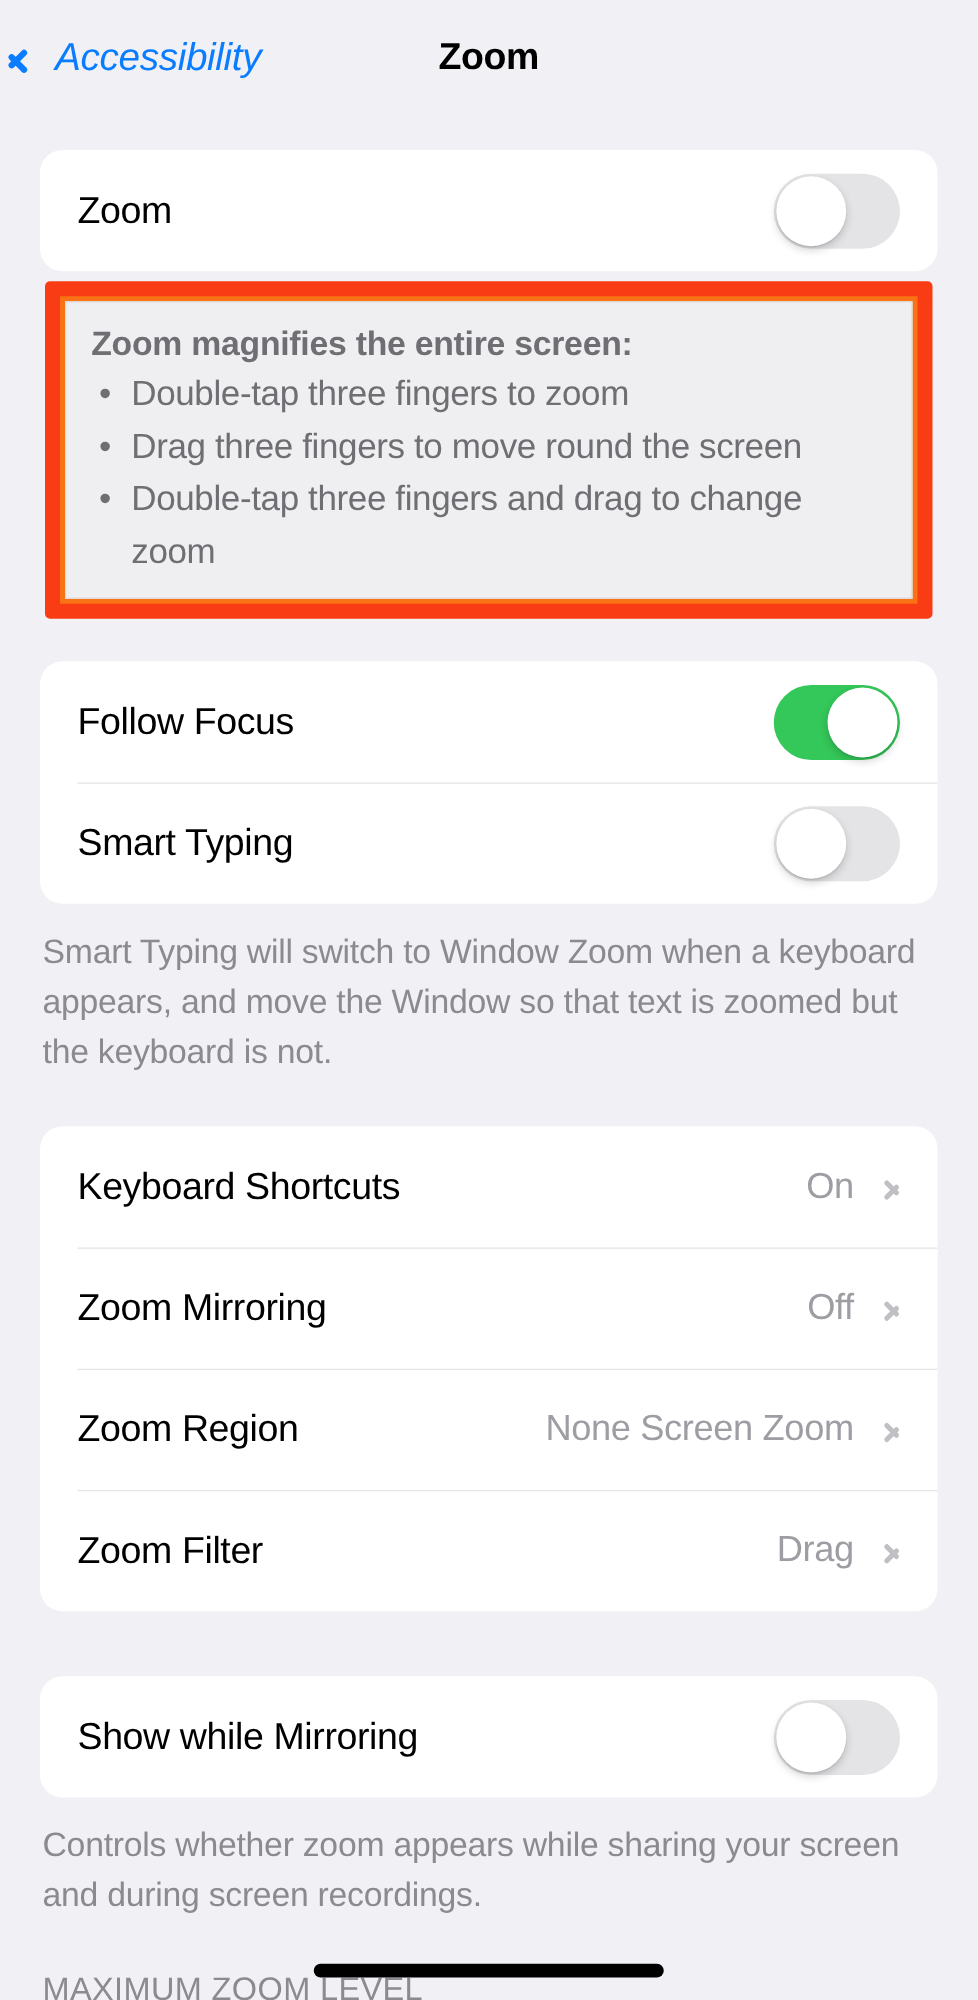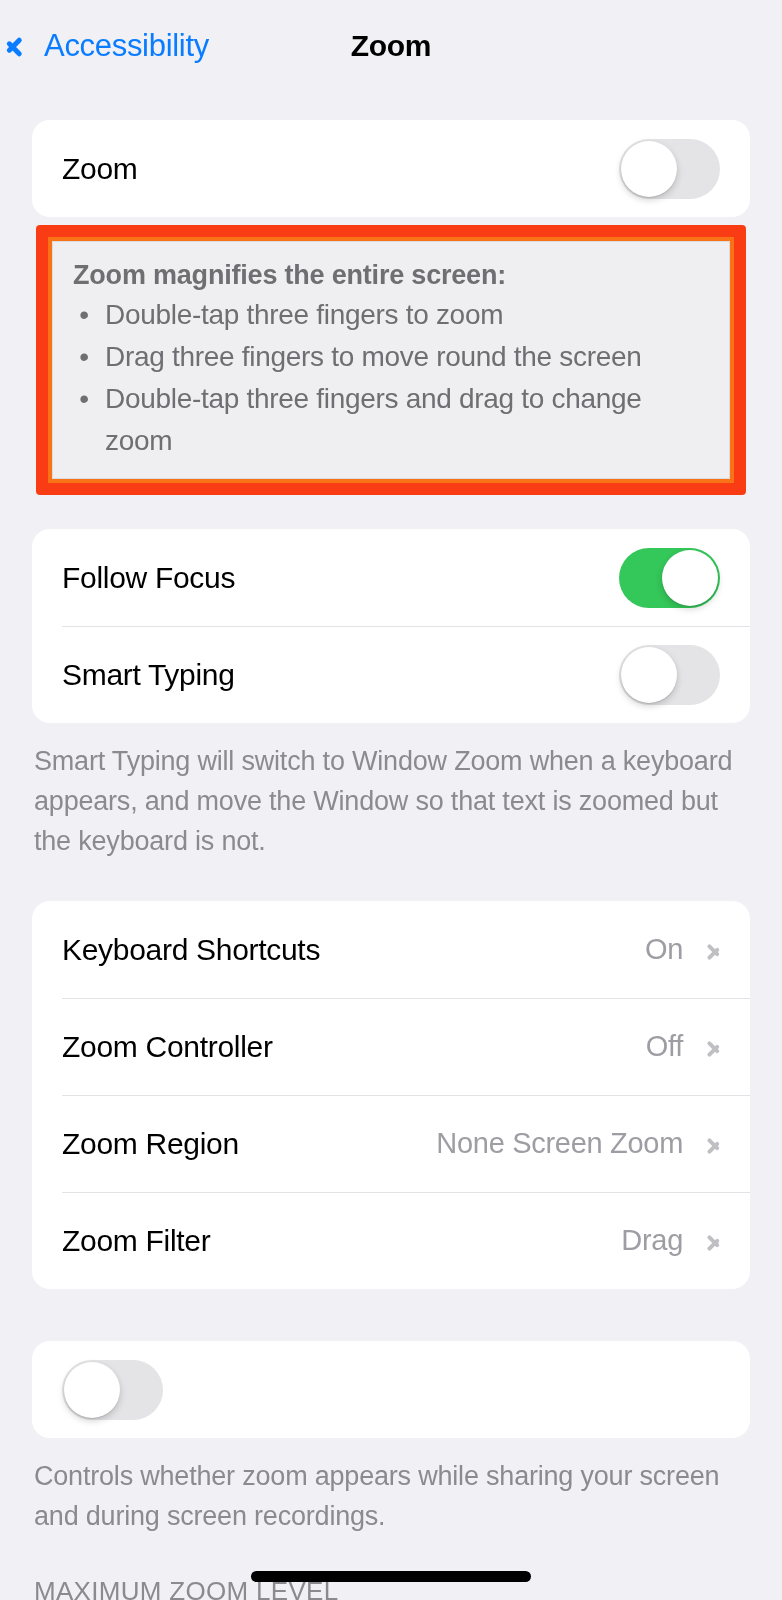--- a/index.html
+++ b/index.html
@@ -23,23 +23,24 @@
   
   .navbar {
     position: relative;
     height: 92px;
     display: flex;
     align-items: center;
     padding-left: 16px;
   }
   .back-link {
     display: flex;
-    align-items: flex-start;
+    align-items: flex-end;
     gap: 8px;
     cursor: pointer;
+    font-style: italic;
   }
   .chevron-back {
     width: 20px;
     height: 34px;
     position: relative;
     flex: none;
   }
   .chevron-back::before,
   .chevron-back::after {
     content: "";
@@ -291,21 +292,21 @@
 
   <div class="card">
     <div class="row">
       <span class="row-label">Keyboard Shortcuts</span>
       <span class="row-right">
         <span class="row-value">On</span>
         <span class="chev"></span>
       </span>
     </div>
     <div class="row">
-      <span class="row-label">Zoom Controller</span>
+      <span class="row-label">Zoom Mirroring</span>
       <span class="row-right">
         <span class="row-value">Off</span>
         <span class="chev"></span>
       </span>
     </div>
     <div class="row">
       <span class="row-label">Zoom Region</span>
       <span class="row-right">
         <span class="row-value">None Screen Zoom</span>
         <span class="chev"></span>
@@ -317,20 +318,21 @@
         <span class="row-value">Drag</span>
         <span class="chev"></span>
       </span>
     </div>
   </div>
 
   <div class="sp-52"></div>
 
   <div class="card">
     <div class="row">
+      <span class="row-label">Show while Mirroring</span>
       <span class="switch">
         <span class="knob"></span>
       </span>
     </div>
   </div>
 
   <div class="footer-text">Controls whether zoom appears while sharing your screen and during screen recordings.</div>
 
   <div class="sp-40"></div>
 

